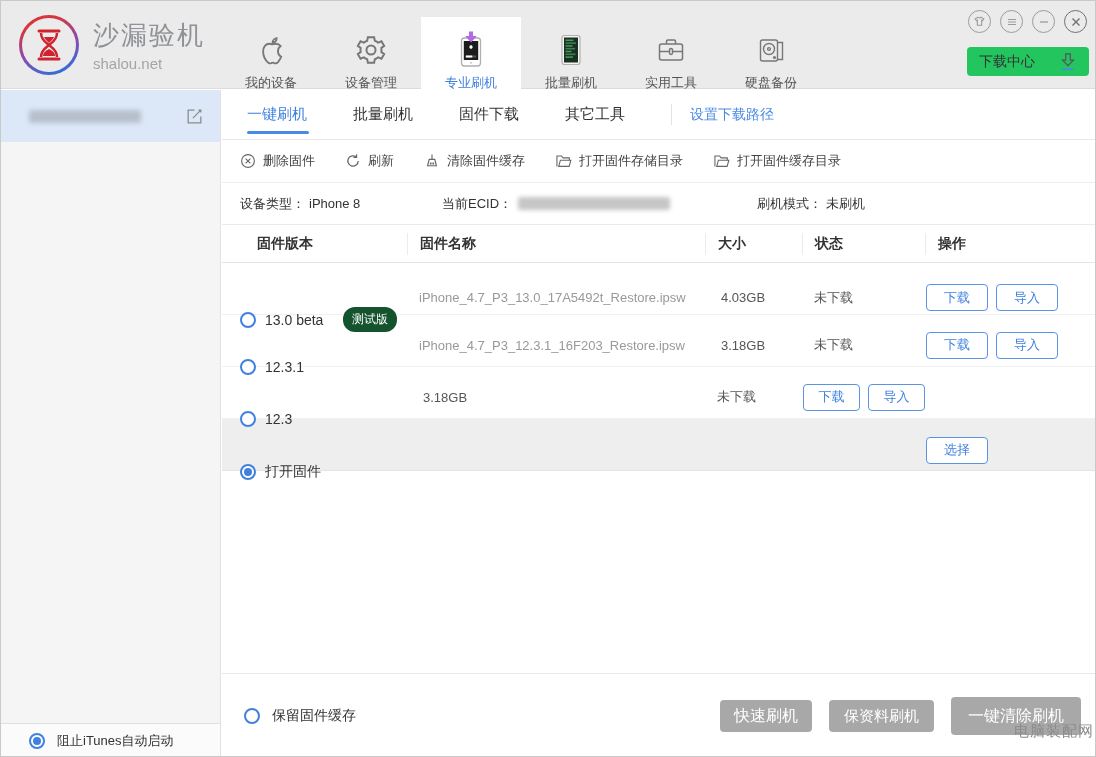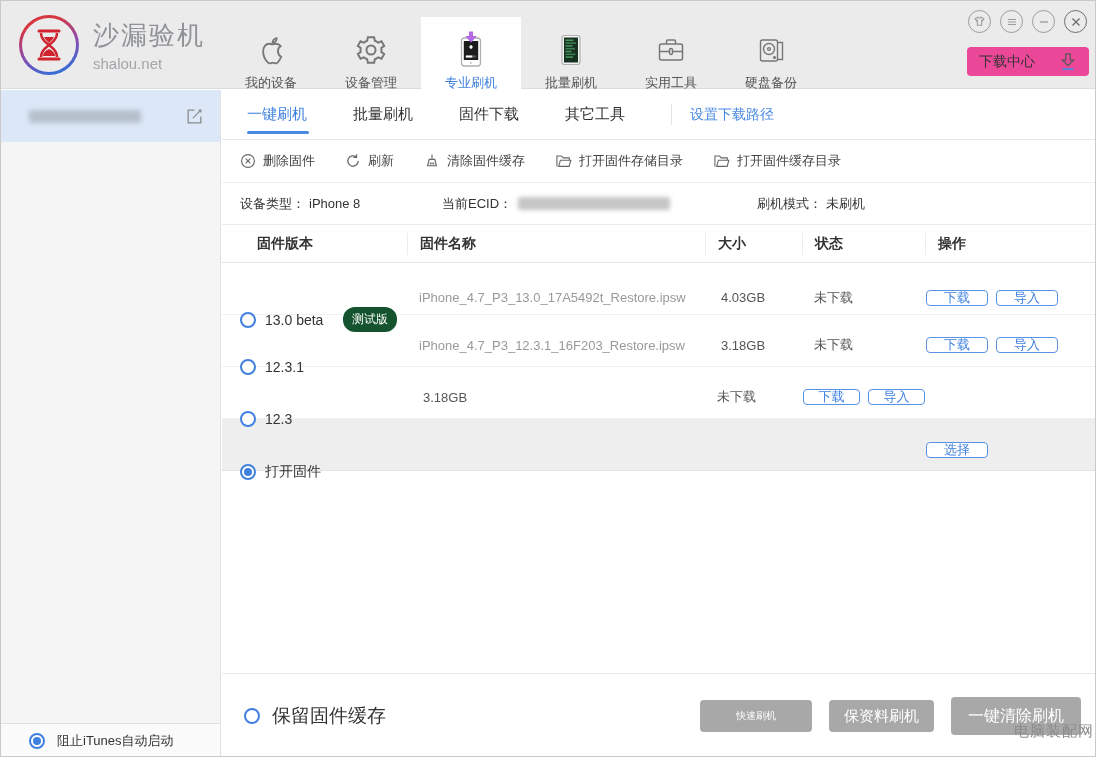--- a/index.html
+++ b/index.html
@@ -20,21 +20,21 @@
   .nav { position:absolute; left:220px; top:16px; height:88px; display:flex; }
   .nav-item { width:100px; height:88px; display:flex; flex-direction:column; align-items:center; justify-content:center; cursor:pointer; }
   .nav-item .nicon { height:40px; display:flex; align-items:center; justify-content:center; }
   .nav-item .nlabel { font-size:13px; color:#555; margin-top:4px; }
   .nav-item.active { background:#fff; }
   .nav-item.active .nlabel { color:#3e80e0; }
 
   .winctl { position:absolute; right:10px; top:9px; display:flex; gap:9px; }
   .wbtn { width:23px; height:23px; border-radius:50%; border:1.5px solid #9b9b9b; display:flex; align-items:center; justify-content:center; background:transparent; cursor:pointer; }
   .wbtn.close { border-color:#707070; }
-  .dl-center { position:absolute; right:8px; top:46px; width:122px; height:29px; background:#ec4899; border-radius:4px; display:flex; align-items:center; justify-content:center; gap:24px; cursor:pointer; }
+  .dl-center { position:absolute; right:8px; top:46px; width:122px; height:29px; background:#22c55e; border-radius:4px; display:flex; align-items:center; justify-content:center; gap:24px; cursor:pointer; }
   .dl-center .dl-label { font-size:14px; color:#333; }
 
   
   .sidebar { position:absolute; left:0; top:89px; width:220px; height:668px; background:#f5f5f5; border-right:1px solid #e2e2e2; }
   .dev-item { height:52px; background:#dce8f8; display:flex; align-items:center; padding:0 16px; cursor:pointer; }
   .redact-name { width:112px; height:13px; margin-left:12px; background:#b6bfcc; border-radius:2px; filter:blur(2.5px); }
   .dev-edit { margin-left:auto; cursor:pointer; display:flex; }
   .side-bottom { position:absolute; bottom:0; left:0; width:219px; height:35px; background:#fbfbfb; border-top:1px solid #e0e0e0; display:flex; align-items:center; padding-left:28px; }
   .side-bottom .opt-label { font-size:13px; color:#333; margin-left:12px; }
 
@@ -68,29 +68,29 @@
   .grid-head .hc + .hc { border-left:1px solid #ececec; }
 
   .frow { display:grid; grid-template-columns:185px 298px 97px 123px 1fr; height:52px; align-items:center; border-bottom:1px solid #f0f0f0; }
   .c-ver { display:flex; align-items:center; padding-left:18px;margin-top:44px; }
   .c-ver .ver { font-size:14px; color:#333; margin-left:9px; }
   .badge { margin-left:auto; margin-right:10px; background:#14532d; color:#fff; font-size:12px; padding:4px 9px; border-radius:12px; }
   .c-name { font-size:13px; color:#999; padding-left:12px; }
   .c-size { font-size:13px; color:#555; padding-left:16px; }
   .c-status { font-size:13px; color:#555; padding-left:12px; }
   .c-act { display:flex; gap:8px; padding-left:1px; }
-  .obtn { width:62px; height:16px; border:1px solid #5a92e4; border-radius:4px; background:#fff; color:#3e80e0; font-size:13px; font-family:inherit; cursor:pointer; display:flex; align-items:center; justify-content:center; }
+  .obtn { width:62px; height:27px; border:1px solid #5a92e4; border-radius:4px; background:#fff; color:#3e80e0; font-size:13px; font-family:inherit; cursor:pointer; display:flex; align-items:center; justify-content:center; }
   .frow.open-row { background:#eee; border-bottom:1px solid #e4e4e4; }
   .open-label { font-size:14px; color:#333; margin-left:9px; }
 
   .bottombar { position:absolute; left:0; bottom:0; width:875px; height:85px; border-top:1px solid #e8e8e8; background:#fff; display:flex; align-items:center; padding-left:22px; }
-  .keep-label { font-size:19px; color:#333; margin-left:12px; }
+  .keep-label { font-size:14px; color:#333; margin-left:12px; }
   .bb-btns { margin-left:auto; display:flex; align-items:center; gap:17px; margin-right:16px; }
   .gbtn { background:#a8a8a8; border:none; color:#fff; border-radius:4px; font-family:inherit; cursor:pointer; }
-  .gbtn.b1 { width:112px; height:32px; font-size:10px; }
+  .gbtn.b1 { width:92px; height:32px; font-size:16px; }
   .gbtn.b2 { width:105px; height:32px; font-size:15px; }
   .gbtn.b3 { width:130px; height:38px; font-size:16px; }
 
   .watermark { position:absolute; right:1px; bottom:15px; font-size:15px; color:#8b8b8b; z-index:20; letter-spacing:1px; }
 </style>
 </head>
 <body>
 
 <div class="app">
 

